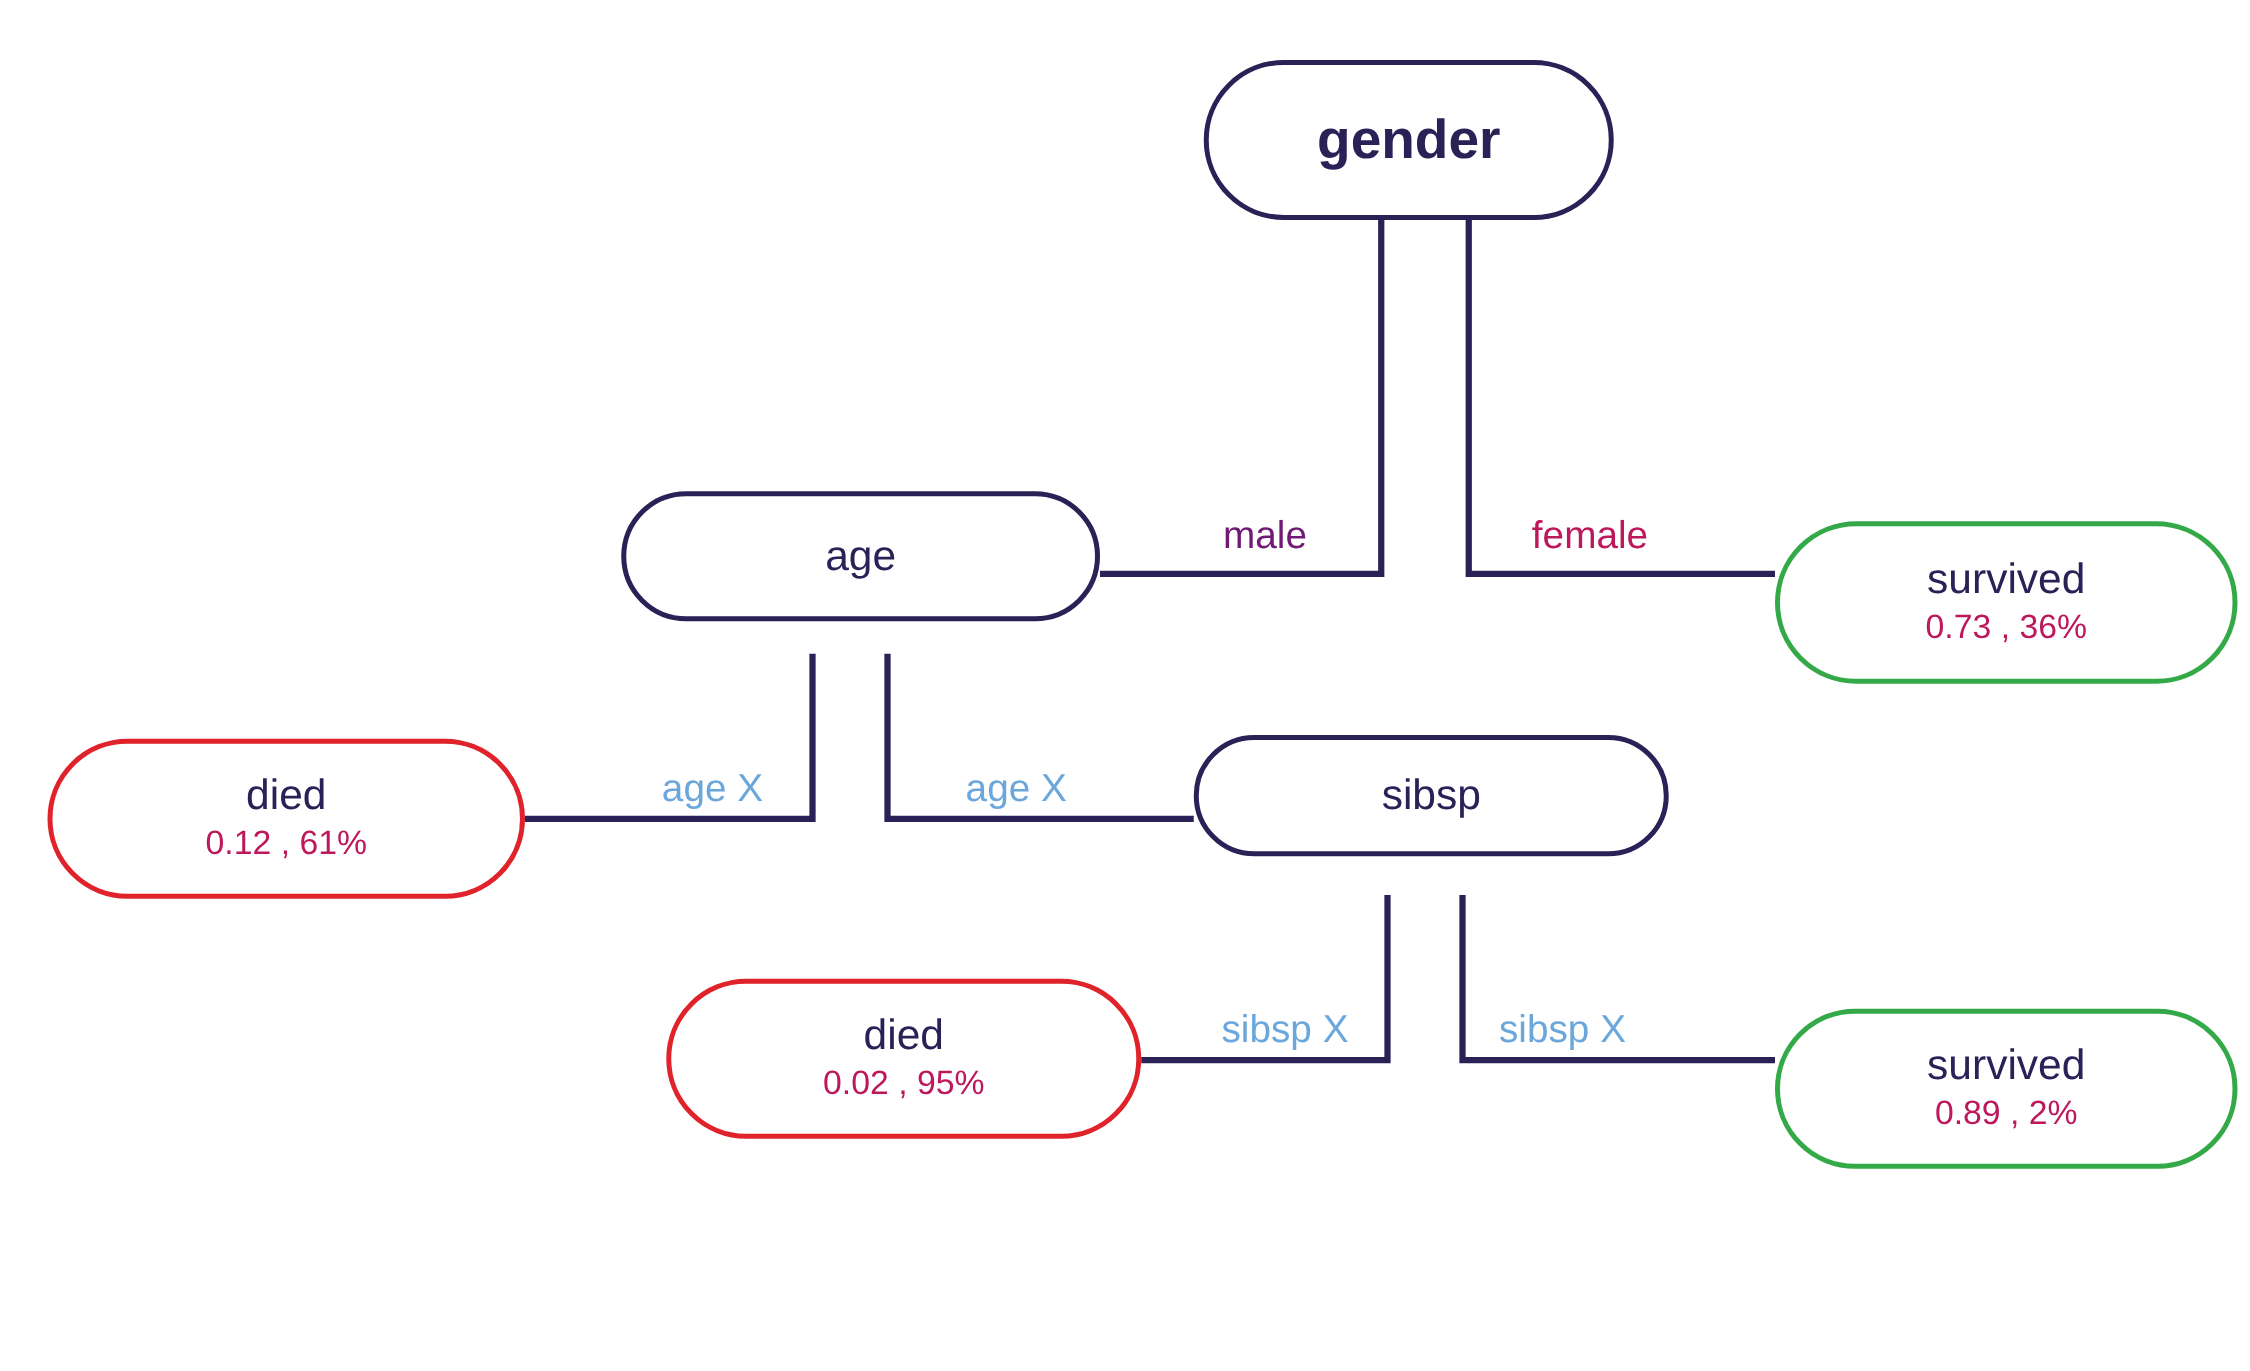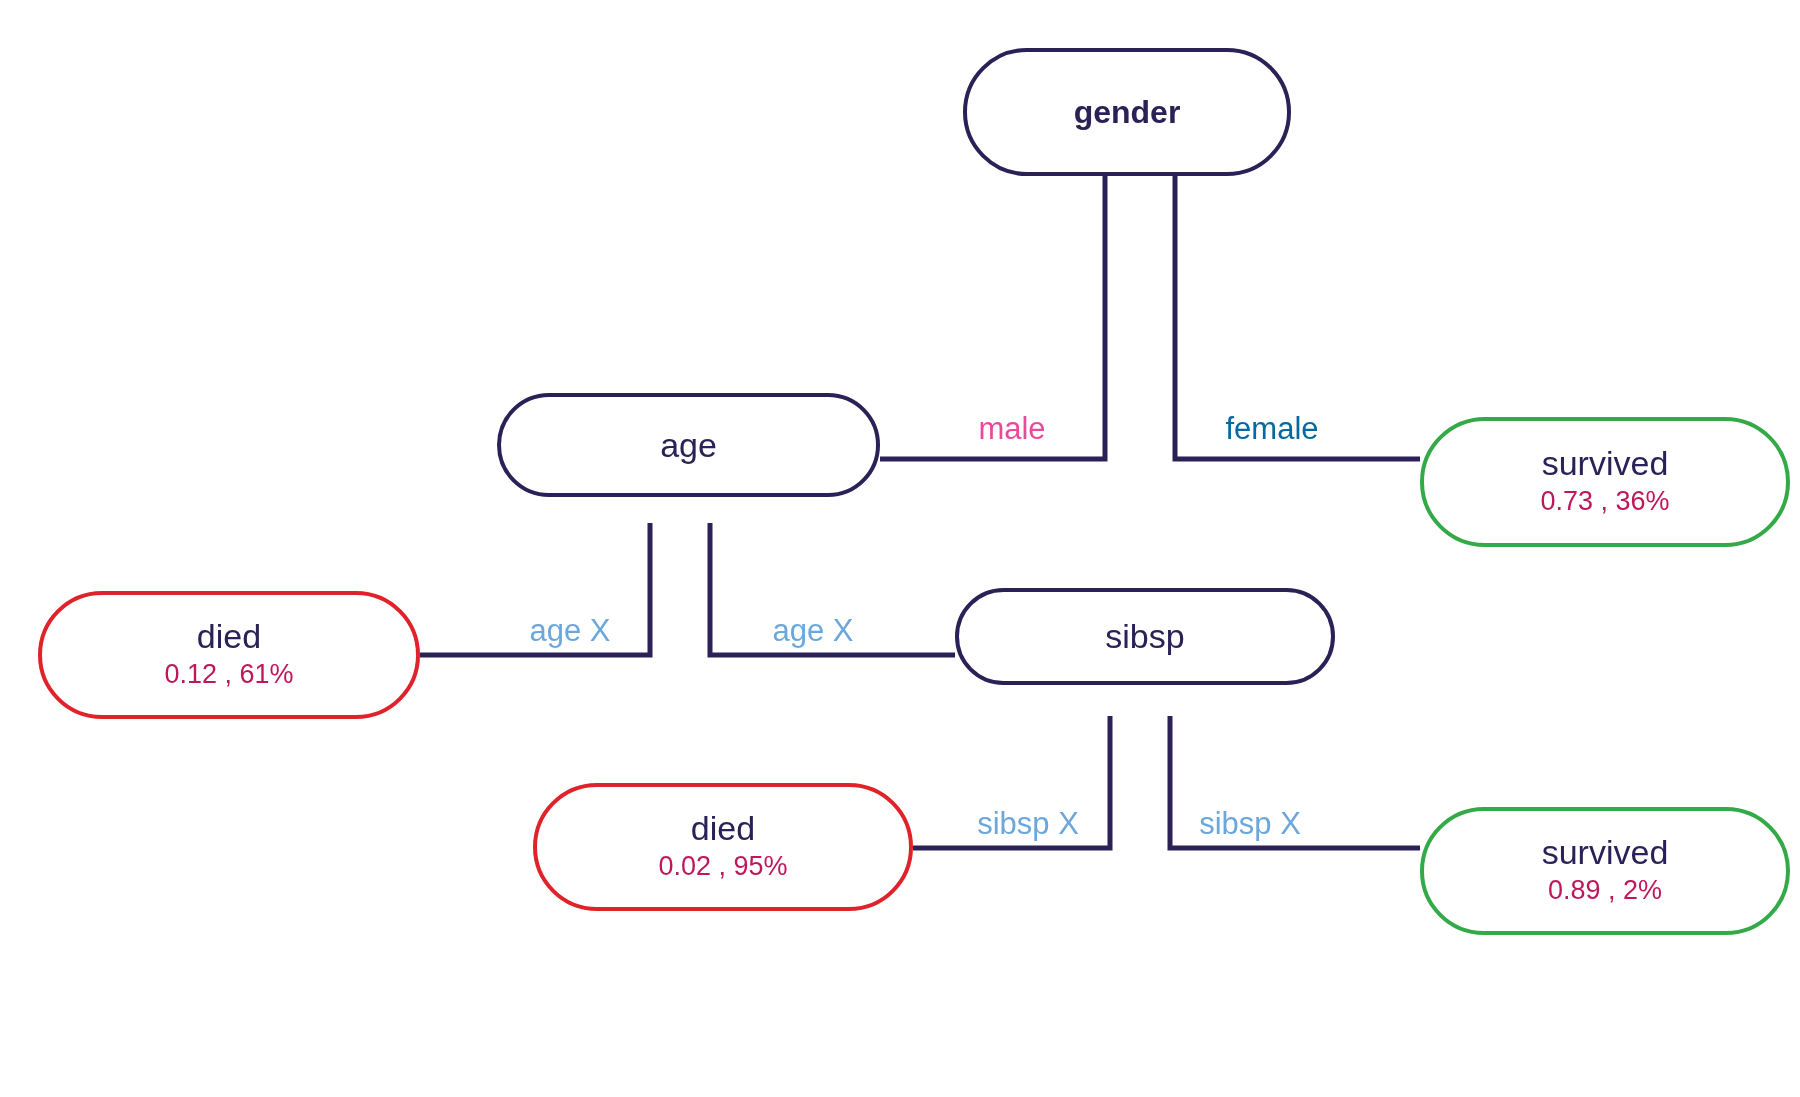--- a/index.html
+++ b/index.html
@@ -46,21 +46,21 @@
     border-color: #34a947;
     margin-top: 24px;
   }
   .node-title {
     color: #2b2157;
     font-size: 34px;
     line-height: 1.08;
     white-space: nowrap;
   }
   .node-title.root {
-    font-size: 32px;
+    font-size: 44px;
     font-weight: bold;
   }
   .node-value {
     color: #be185d;
     font-size: 27px;
     line-height: 1.25;
     margin-top: 4px;
     white-space: nowrap;
   }
   .edge-label {
@@ -109,21 +109,21 @@
       <div class="node leaf-died" style="left: 533px; top: 783px; width: 380px; height: 128px;">
         <div class="node-title">died</div>
         <div class="node-value">0.02 , 95%</div>
       </div>
       <div class="node leaf-survived" style="left: 1420px; top: 783px; width: 370px; height: 128px;">
         <div class="node-title">survived</div>
         <div class="node-value">0.89 , 2%</div>
       </div>
     </div>
   <div id="label-layer">
-      <div class="edge-label" style="left: 1012px; top: 428px; color: #ec4899;">male</div>
-      <div class="edge-label" style="left: 1272px; top: 428px; color: #0369a1;">female</div>
+      <div class="edge-label" style="left: 1012px; top: 428px; color: #701a75;">male</div>
+      <div class="edge-label" style="left: 1272px; top: 428px; color: #be185d;">female</div>
       <div class="edge-label" style="left: 570px; top: 630px; color: rgb(108, 167, 220);">age X</div>
       <div class="edge-label" style="left: 813px; top: 630px; color: rgb(108, 167, 220);">age X</div>
       <div class="edge-label" style="left: 1028px; top: 823px; color: rgb(108, 167, 220);">sibsp X</div>
       <div class="edge-label" style="left: 1250px; top: 823px; color: rgb(108, 167, 220);">sibsp X</div>
     </div>
 
 </div>
 
 </body></html>

